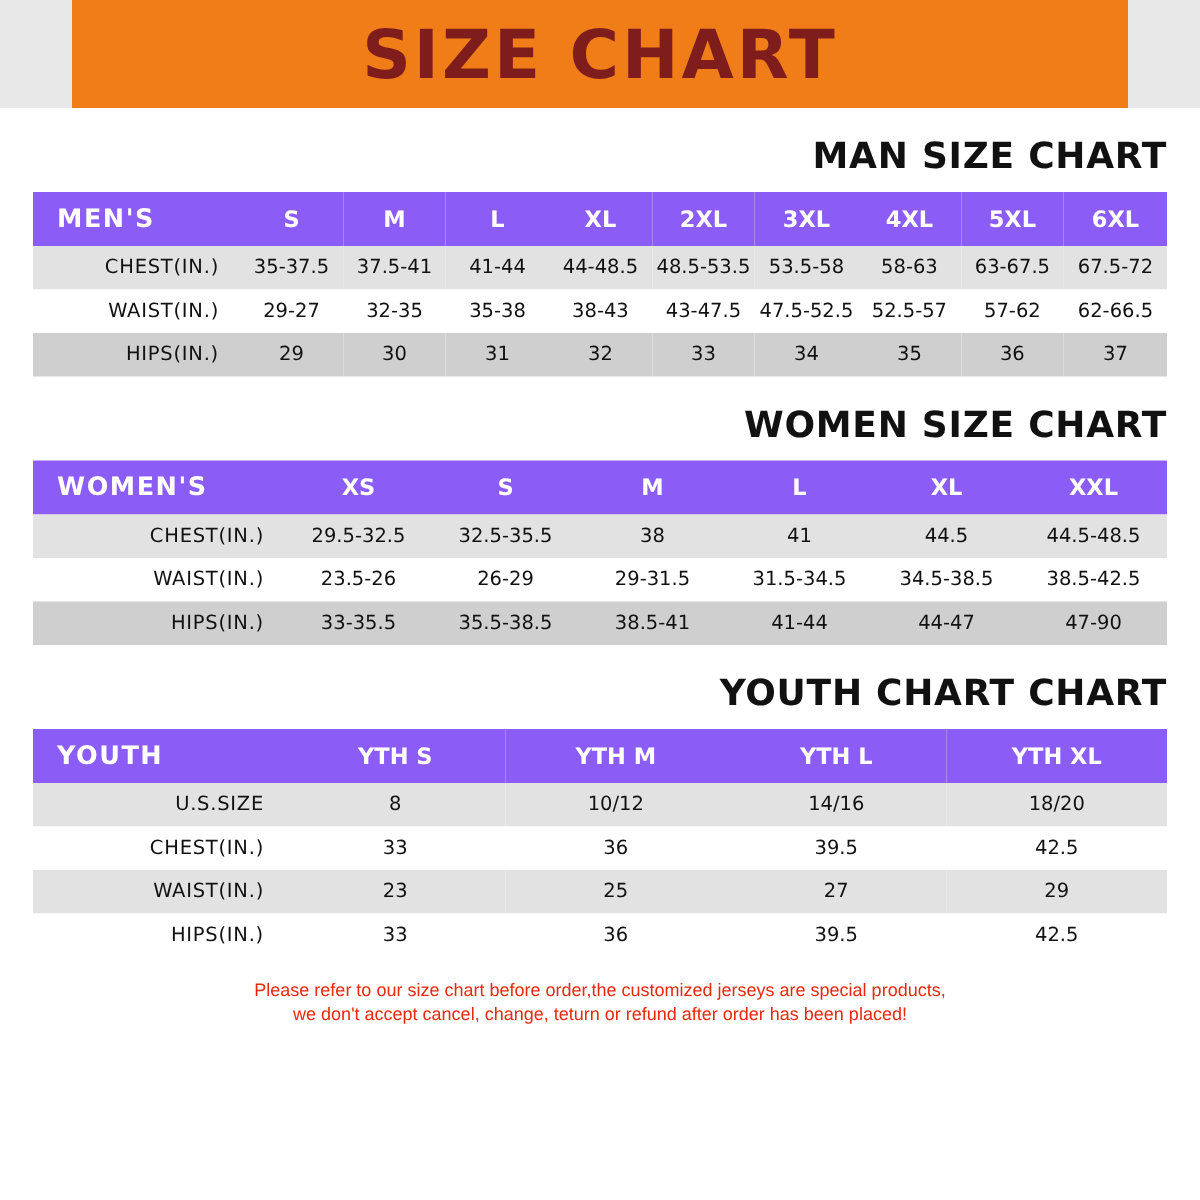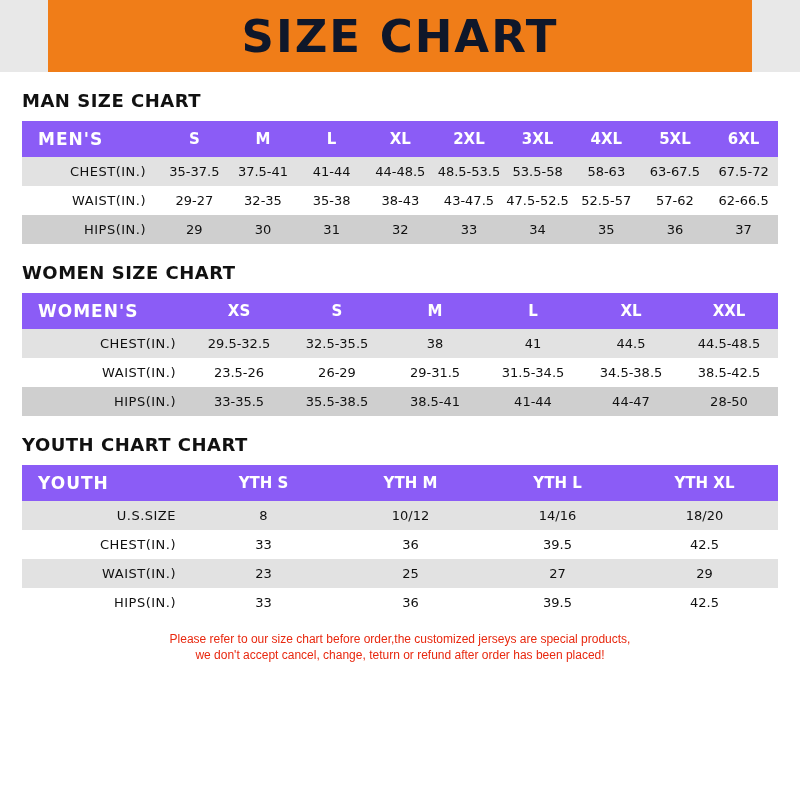--- a/index.html
+++ b/index.html
@@ -44,33 +44,33 @@
     width: 48px;
     background: #e8e8e8;
   }
   .banner-title {
     position: relative;
     z-index: 2;
     font-family: "DejaVu Sans", sans-serif;
     font-weight: bold;
     font-size: 45px;
     letter-spacing: 2px;
-    color: #0f172a;
+    color: #7f1d1d;
     text-align: center;
     line-height: 1;
   }
   .content {
     padding: 0 22px;
     box-sizing: border-box;
   }
   .section-title {
-    text-align: left;
+    text-align: right;
     font-family: "DejaVu Sans", sans-serif;
     font-weight: bold;
-    font-size: 18px;
+    font-size: 24px;
     color: #111111;
     letter-spacing: 0.5px;
     margin: 18px 0 10px 0;
   }
   table.size-table {
     width: 100%;
     border-collapse: collapse;
     table-layout: fixed;
   }
   table.size-table th,
@@ -228,21 +228,21 @@
           <td>34.5-38.5</td>
           <td>38.5-42.5</td>
         </tr>
         <tr class="shade-dark">
           <td class="rowlabel">HIPS(IN.)</td>
           <td>33-35.5</td>
           <td>35.5-38.5</td>
           <td>38.5-41</td>
           <td>41-44</td>
           <td>44-47</td>
-          <td>28-50</td>
+          <td>47-90</td>
         </tr>
       </tbody>
     </table>
 
     <div class="section-title">YOUTH CHART CHART</div>
     <table class="size-table youth-table">
       <thead>
         <tr>
           <th class="rowlabel">YOUTH</th>
           <th>YTH S</th>

